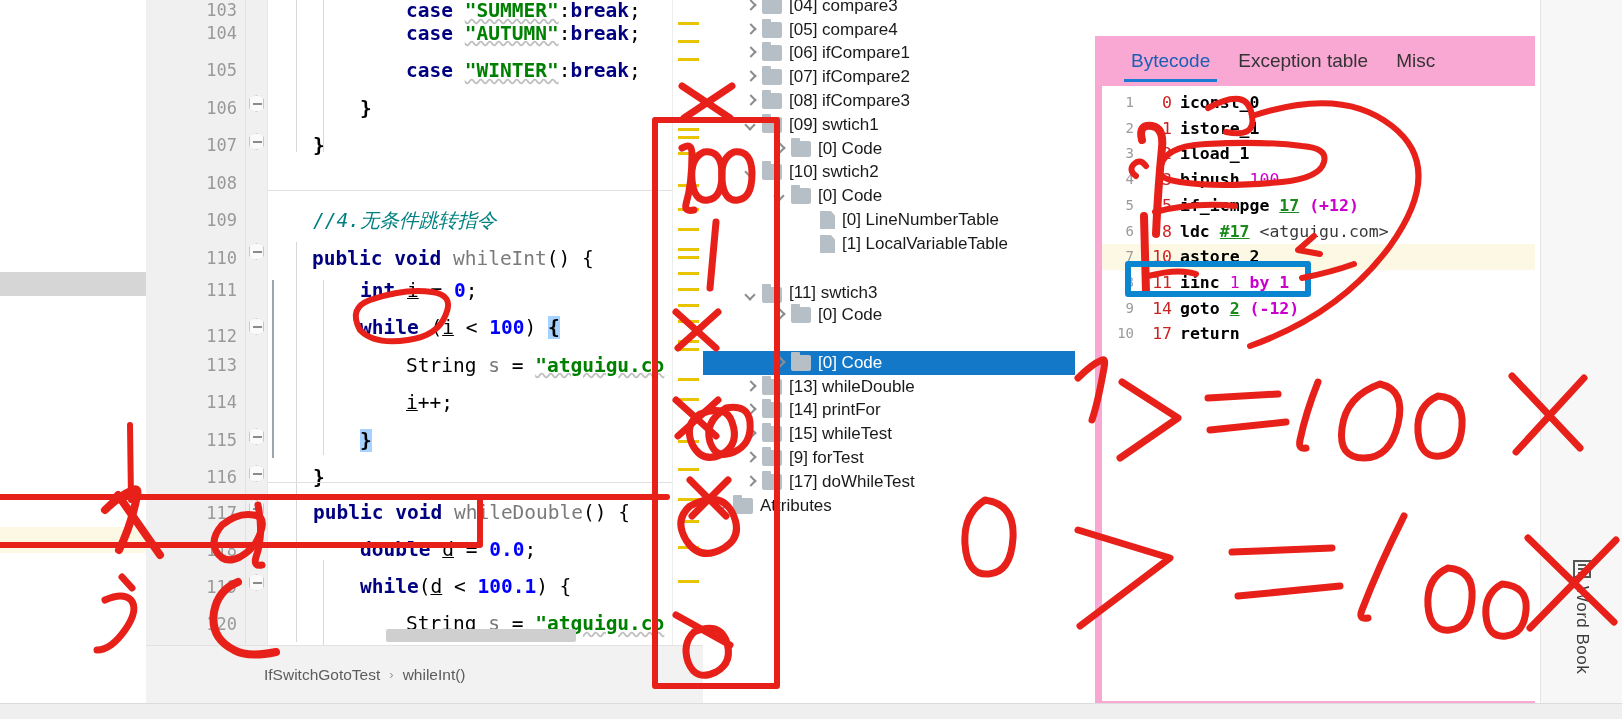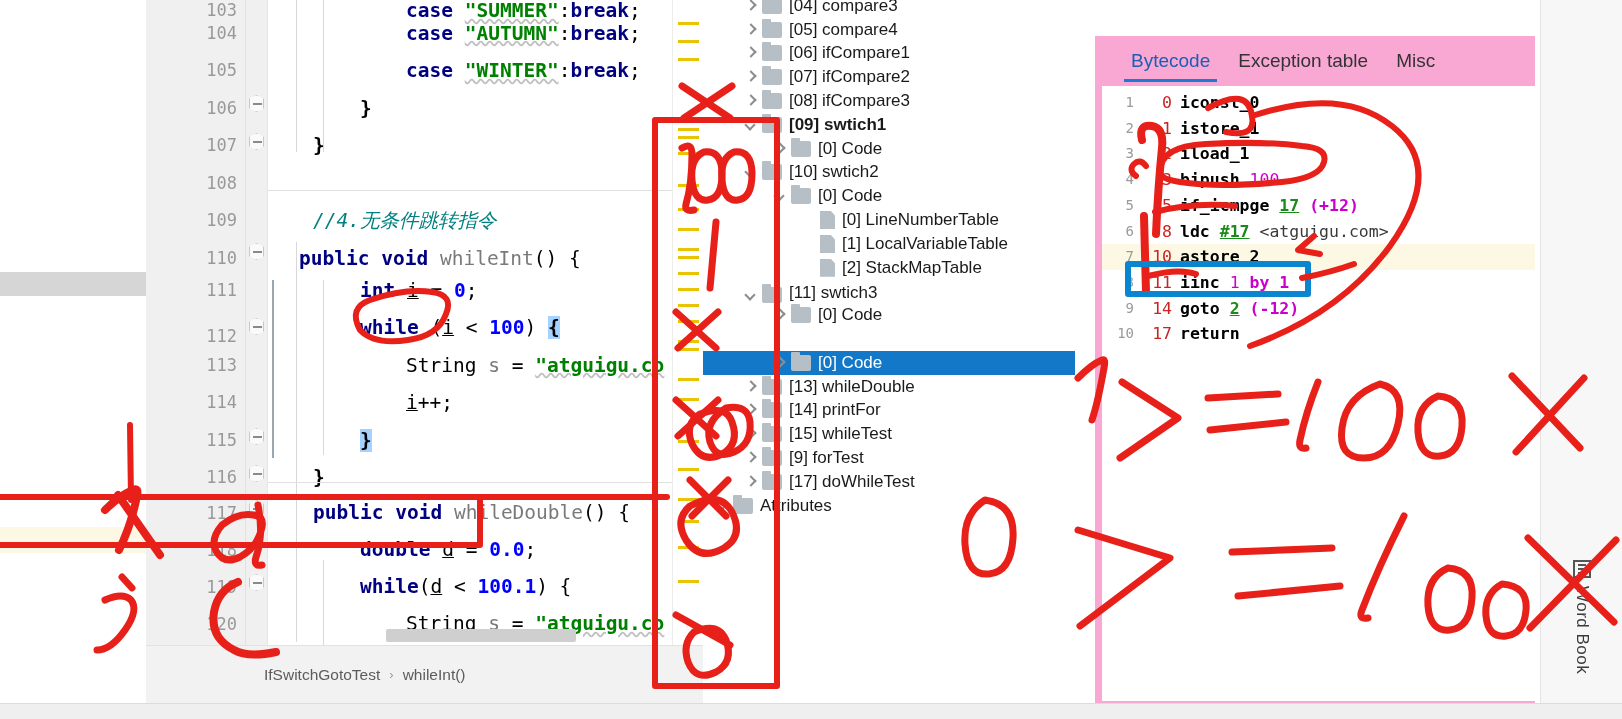--- a/index.html
+++ b/index.html
@@ -236,21 +236,21 @@
       <div class="codeline" style="top:52px; left:138px"><span class="kw">case</span><span class="pln"> </span><span class="str squig">"WINTER"</span><span class="pln">:</span><span class="kw">break</span><span class="pln">;</span></div>
 
       <div class="codeline" style="top:89.5px; left:92px"><span class="pln" style="font-weight:bold">}</span></div>
 
       <div class="codeline" style="top:127px; left:45px"><span class="pln" style="font-weight:bold">}</span></div>
 
       <div class="codeline" style="top:164.5px; left:45px"></div>
 
       <div class="codeline" style="top:202px; left:45px"><span class="cmt">//4.无条件跳转指令</span></div>
 
-      <div class="codeline" style="top:239.5px; left:31px"><span class="kw">public</span><span class="pln"> </span><span class="kw">void</span><span class="pln"> </span><span class="mth">whileInt</span><span class="pln">() {</span></div>
+      <div class="codeline" style="top:239.5px; left:44px"><span class="kw">public</span><span class="pln"> </span><span class="kw">void</span><span class="pln"> </span><span class="mth">whileInt</span><span class="pln">() {</span></div>
 
       <div class="codeline" style="top:271.5px; left:92px"><span class="kw">int</span><span class="pln"> </span><span class="var">i</span><span class="pln"> = </span><span class="num">0</span><span class="pln">;</span></div>
 
       <div class="codeline" style="top:309px; left:92px"><span class="kw">while</span><span class="pln"> (</span><span class="var">i</span><span class="pln"> &lt; </span><span class="num">100</span><span class="pln">) </span><span class="selb pln" style="font-weight:bold">{</span></div>
 
       <div class="codeline" style="top:346.5px; left:138px"><span class="pln">String</span><span class="pln"> </span><span class="mth">s</span><span class="pln"> = </span><span class="str squig">"atguigu.co</span></div>
 
       <div class="codeline" style="top:384px; left:138px"><span class="var">i</span><span class="pln">++;</span></div>
 
       <div class="codeline" style="top:421.5px; left:92px"><span class="selb pln" style="font-weight:bold">}</span></div>
@@ -325,21 +325,21 @@
       <div class="trow" style="top: 65.4px; padding-left: 39px;">
         <span class="twist right"></span>
         <span class="ficon"></span>
         <span class="tlabel">[07] ifCompare2</span>
       </div>
       <div class="trow" style="top: 89.2px; padding-left: 39px;">
         <span class="twist right"></span>
         <span class="ficon"></span>
         <span class="tlabel">[08] ifCompare3</span>
       </div>
-      <div class="trow" style="top: 113px; padding-left: 39px; font-weight: bold;">
+      <div class="trow" style="top: 113px; padding-left: 39px;">
         <span class="twist down"></span>
         <span class="ficon"></span>
         <span class="tlabel">[09] swtich1</span>
       </div>
       <div class="trow" style="top: 136.8px; padding-left: 68px;">
         <span class="twist right"></span>
         <span class="ficon"></span>
         <span class="tlabel">[0] Code</span>
       </div>
       <div class="trow" style="top: 160.6px; padding-left: 39px;">
@@ -354,25 +354,20 @@
       </div>
       <div class="trow" style="top: 208.2px; padding-left: 97px;">
         <span class="twist "></span>
         <span class="aicon"></span>
         <span class="tlabel">[0] LineNumberTable</span>
       </div>
       <div class="trow" style="top: 232px; padding-left: 97px;">
         <span class="twist "></span>
         <span class="aicon"></span>
         <span class="tlabel">[1] LocalVariableTable</span>
-      </div>
-      <div class="trow" style="top: 255.8px; padding-left: 97px;">
-        <span class="twist "></span>
-        <span class="aicon"></span>
-        <span class="tlabel">[2] StackMapTable</span>
       </div>
       <div class="trow" style="top: 279.6px; padding-left: 39px; align-items: flex-end;">
         <span class="twist down"></span>
         <span class="ficon"></span>
         <span class="tlabel">[11] swtich3</span>
       </div>
       <div class="trow" style="top: 303.4px; padding-left: 68px;">
         <span class="twist right"></span>
         <span class="ficon"></span>
         <span class="tlabel">[0] Code</span>

